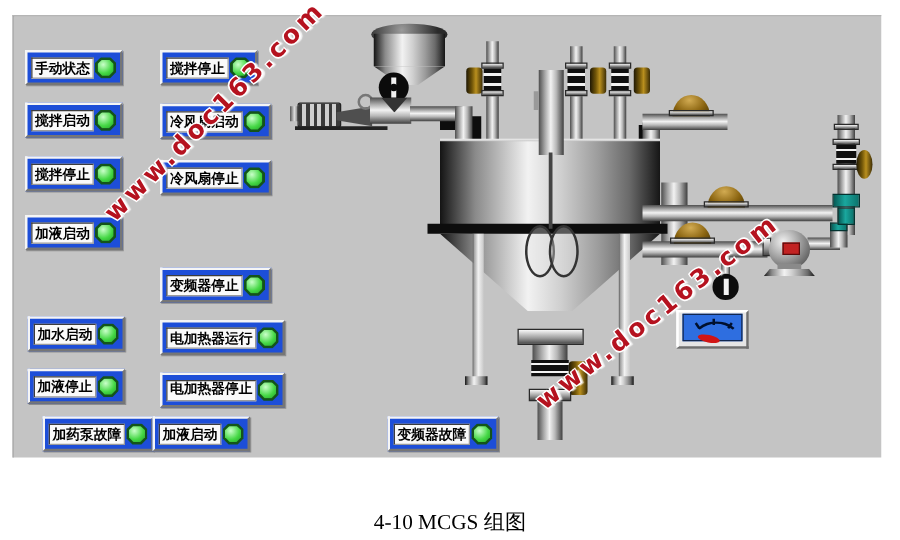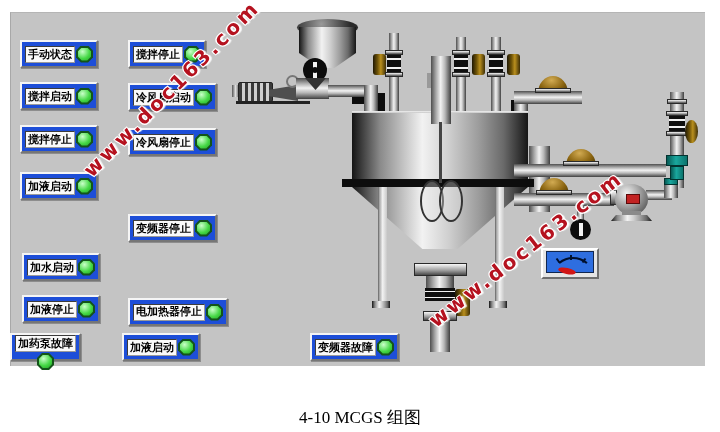--- a/index.html
+++ b/index.html
@@ -188,21 +188,21 @@
     <span class="led">
         <i></i>
       </span>
   </div>
   <div class="btn" style="left:22px;top:295px;">
     <span class="lbl">加液停止</span>
     <span class="led">
         <i></i>
       </span>
   </div>
-  <div class="btn" style="left:10px;top:333px;flex-direction:column;">
+  <div class="btn" style="left:34px;top:333px;">
     <span class="lbl">加药泵故障</span>
     <span class="led">
         <i></i>
       </span>
   </div>
 
   <div class="btn" style="left:128px;top:40px;">
     <span class="lbl">搅拌停止</span>
     <span class="led">
         <i></i>
@@ -215,20 +215,26 @@
       </span>
   </div>
   <div class="btn" style="left:128px;top:83px;">
     <span class="lbl">冷风扇启动</span>
     <span class="led">
         <i></i>
       </span>
   </div>
   <div class="btn" style="left:128px;top:214px;">
     <span class="lbl">变频器停止</span>
+    <span class="led">
+        <i></i>
+      </span>
+  </div>
+  <div class="btn" style="left:128px;top:256px;">
+    <span class="lbl">电加热器运行</span>
     <span class="led">
         <i></i>
       </span>
   </div>
   <div class="btn" style="left:128px;top:298px;font-family:Liberation Mono, monospace;">
     <span class="lbl">电加热器停止</span>
     <span class="led">
         <i></i>
       </span>
   </div>

